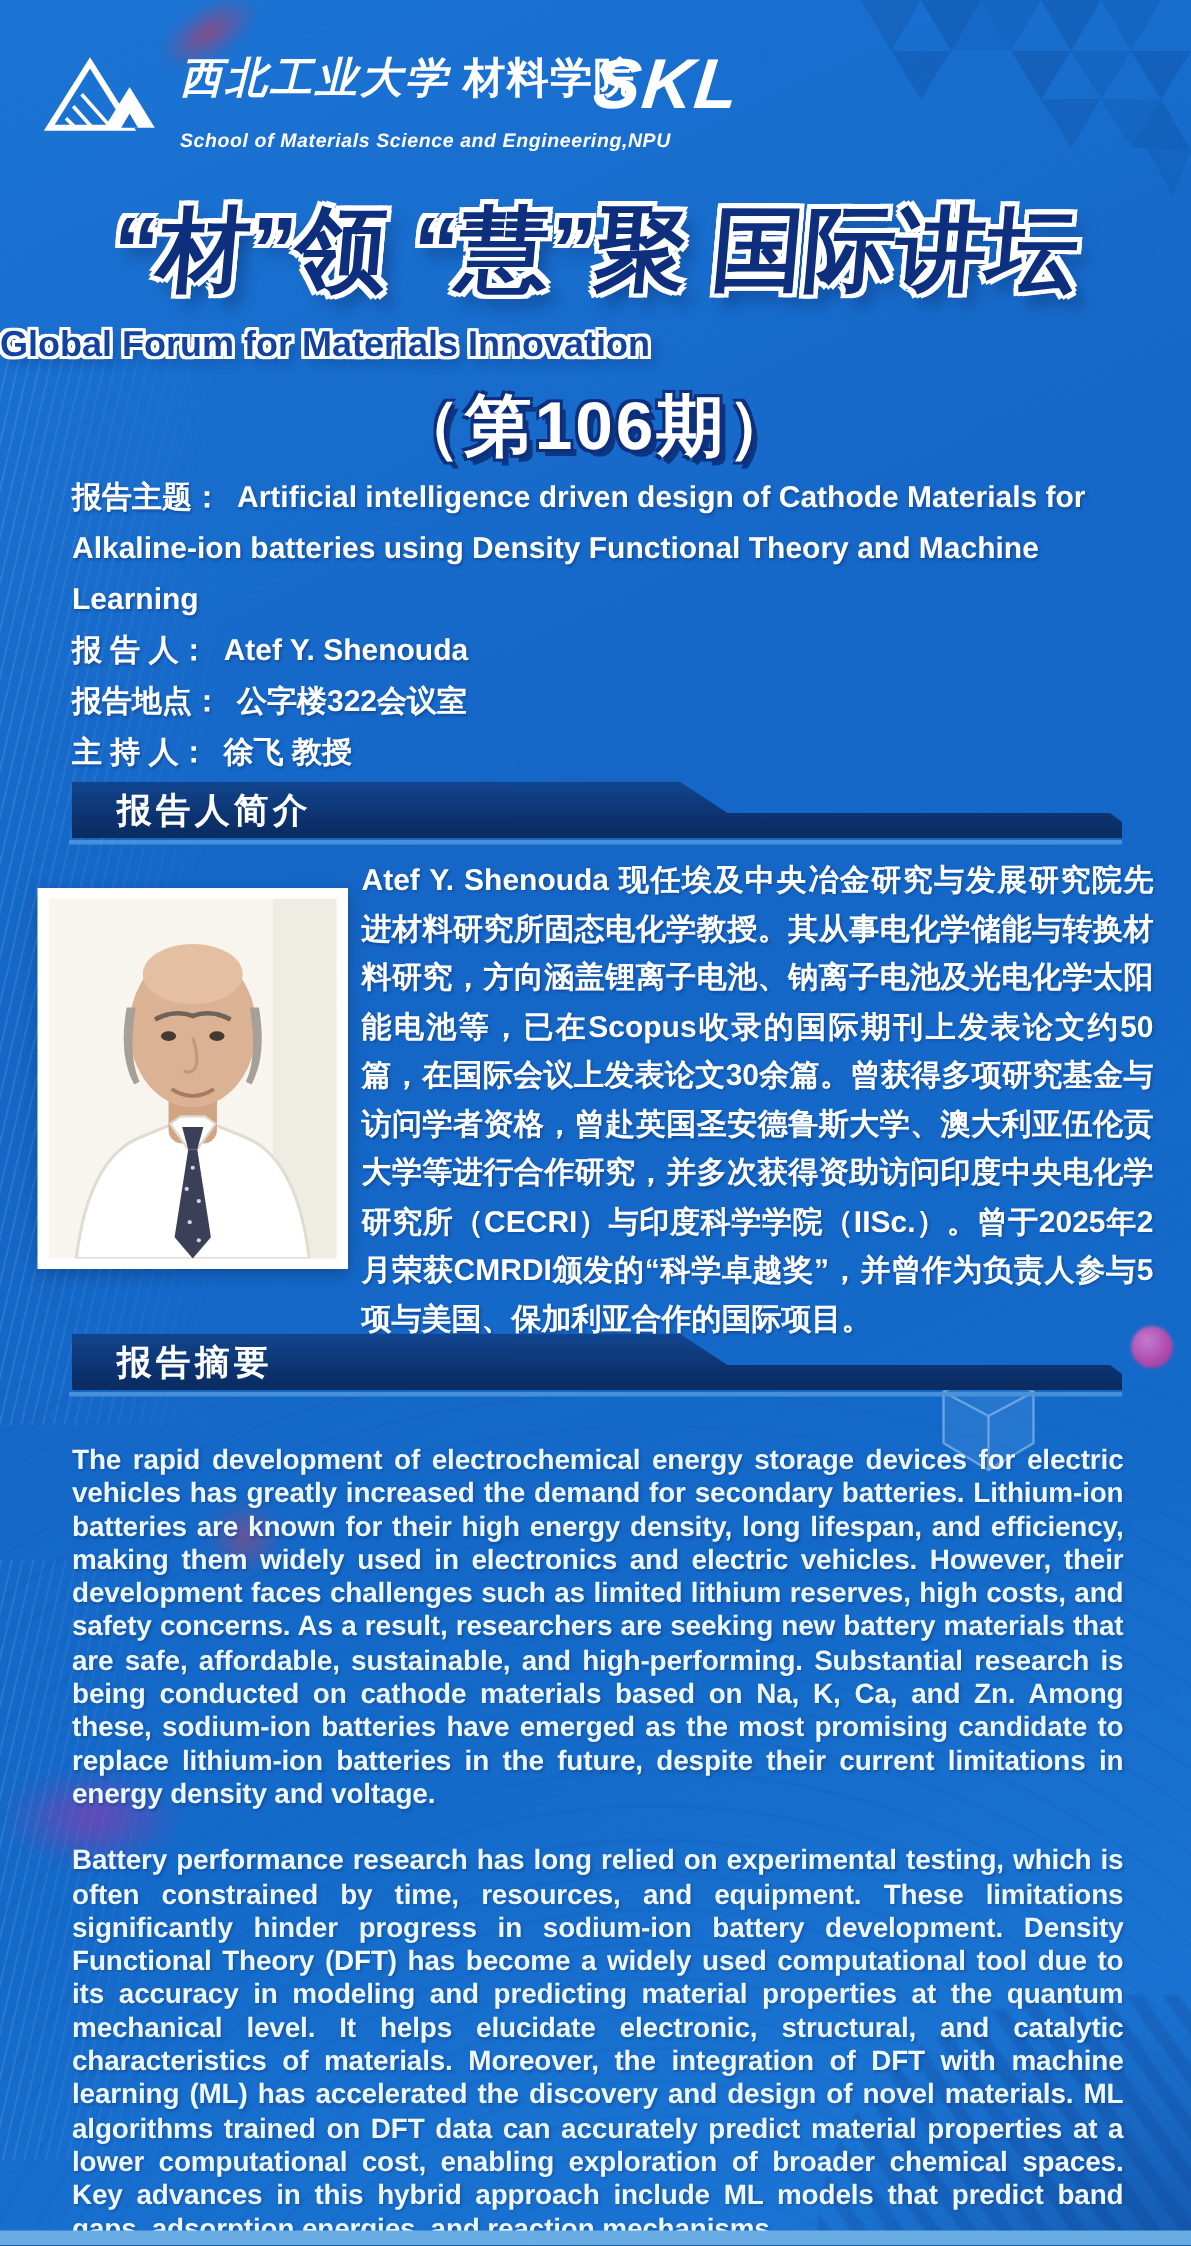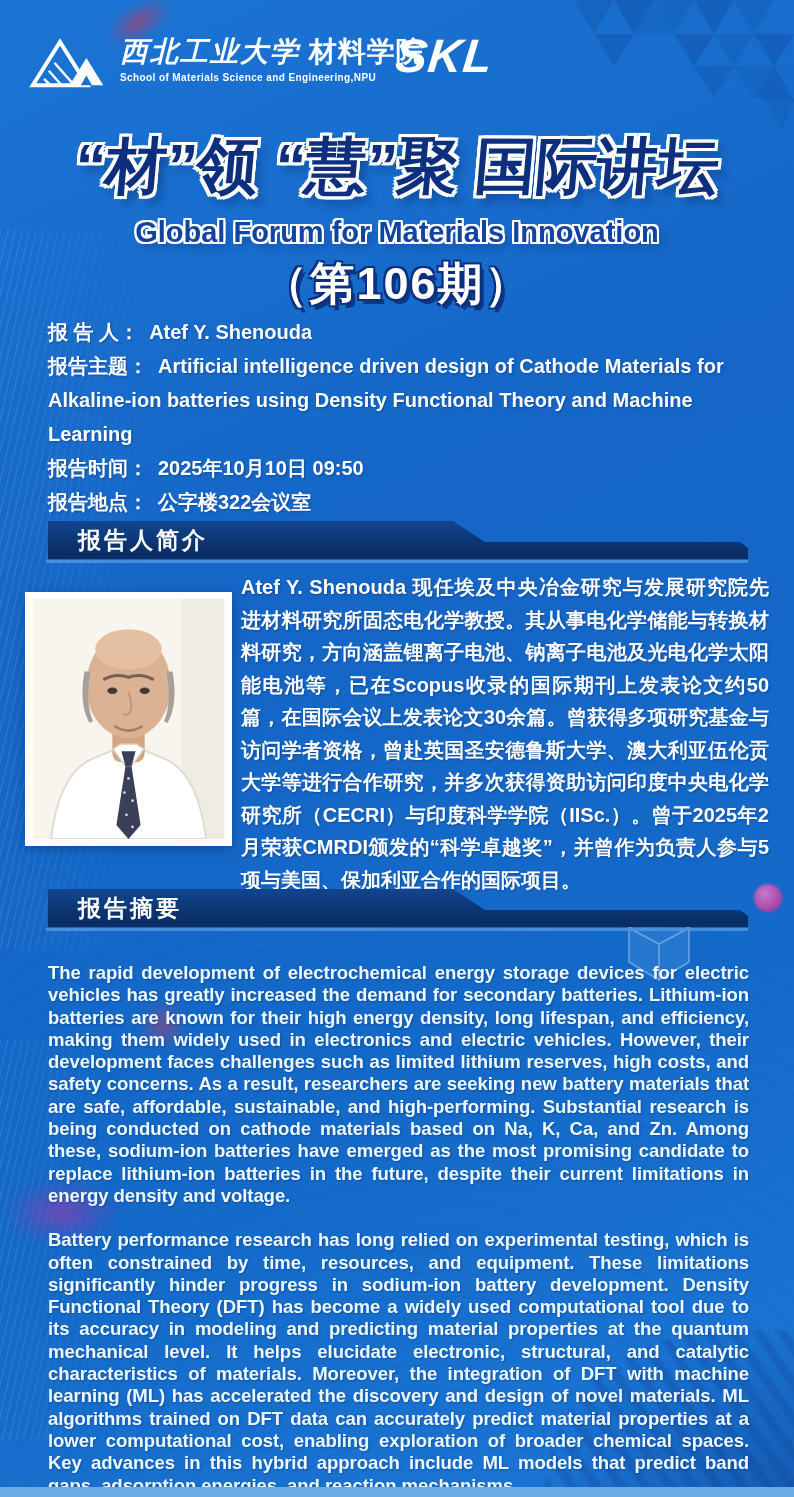--- a/index.html
+++ b/index.html
@@ -34,34 +34,34 @@
       repeating-linear-gradient(55deg,rgba(8,44,118,.22) 0 9px,rgba(8,44,118,0) 9px 20px),
       radial-gradient(ellipse at 95% 100%,rgba(8,44,118,.45),rgba(8,44,118,0) 72%);
     border-top-left-radius:70% 100%;filter:blur(1px);}
   .bottom-strip{position:absolute;left:0;top:1487px;width:794px;height:10px;background:#69abe3;}
 
   
   .logo-left{position:absolute;left:28px;top:32px;}
   .uni-text{position:absolute;left:120px;top:33px;color:#fff;white-space:nowrap;}
   .uni-cn{font-size:28px;font-weight:bold;letter-spacing:1px;}
   .uni-cn .script{font-family:"DejaVu Serif",serif;font-style:italic;font-weight:600;letter-spacing:2px;}
-  .uni-en{font-size:10px;font-weight:bold;letter-spacing:.4px;margin-top:1px;}
+  .uni-en{font-size:13px;font-weight:bold;letter-spacing:.4px;margin-top:15px;font-style:italic;}
   .skl{position:absolute;left:396px;top:28px;color:#fff;font-size:47px;font-weight:900;
     font-style:italic;letter-spacing:1px;transform:skewX(-6deg);}
   .lab-text{position:absolute;left:502px;top:36px;color:#fff;white-space:nowrap;}
   .lab-cn{font-size:24px;font-weight:bold;letter-spacing:.5px;}
   .lab-en{font-size:7.6px;font-weight:bold;letter-spacing:.25px;margin-top:6px;}
 
   
   .main-title{position:absolute;left:0;top:126px;width:794px;text-align:center;white-space:nowrap;
     font-size:61px;font-weight:900;color:#0d2f7e;letter-spacing:0px;transform:skewX(-5deg);
     text-shadow:-3px -3px 0 #fff,3px -3px 0 #fff,-3px 3px 0 #fff,3px 3px 0 #fff,
       0 -3px 0 #fff,0 3px 0 #fff,-3px 0 0 #fff,3px 0 0 #fff,7px 8px 10px rgba(6,26,80,.45);}
-  .sub-title{position:absolute;left:0;top:216px;width:794px;text-align:center;
-    font-size:29px;font-weight:900;color:#1243a0;
+  .sub-title{position:absolute;left:0;top:216px;width:794px;
+    font-size:24px;font-weight:900;color:#1243a0;
     text-shadow:-2px -2px 0 #fff,2px -2px 0 #fff,-2px 2px 0 #fff,2px 2px 0 #fff,
       0 -2px 0 #fff,0 2px 0 #fff,-2px 0 0 #fff,2px 0 0 #fff,4px 5px 8px rgba(6,26,80,.4);}
   .issue{position:absolute;left:0;top:254px;width:794px;text-align:center;
     font-size:45px;font-weight:900;color:#fff;letter-spacing:2px;
     text-shadow:-2px -2px 0 #0d2f7e,2px -2px 0 #0d2f7e,-2px 2px 0 #0d2f7e,2px 2px 0 #0d2f7e,
       4px 5px 0 rgba(10,38,106,.75);}
 
   
   .details{position:absolute;left:48px;top:315px;width:722px;color:#fff;
     font-size:20px;font-weight:bold;line-height:34px;
@@ -148,23 +148,22 @@
     </div>
     <div class="uni-en">School of Materials Science and Engineering,NPU</div>
   </div>
   <div class="skl">SKL</div>
 
   <div class="main-title">“材”领 “慧”聚 国际讲坛</div>
   <div class="sub-title">Global Forum for Materials Innovation</div>
   <div class="issue">（第106期）</div>
 
   <div class="details">
+    <p><span>报告主题：</span><span class="val">Artificial intelligence driven design of Cathode Materials for Alkaline-ion batteries using Density Functional Theory and Machine Learning</span></p>
     <p><span>报 告 人：</span><span class="val">Atef Y. Shenouda</span></p>
-    <p><span>报告主题：</span><span class="val">Artificial intelligence driven design of Cathode Materials for Alkaline-ion batteries using Density Functional Theory and Machine Learning</span></p>
-    <p><span>报告时间：</span><span class="val">2025年10月10日 09:50</span></p>
     <p><span>报告地点：</span><span class="val">公字楼322会议室</span></p>
     <p><span>主 持 人：</span><span class="val">徐飞 教授</span></p>
   </div>
 
   <div class="banner bio-banner">
     <div class="shape"></div>
     <div class="underline"></div>
     <div class="heading">报告人简介</div>
   </div>
 

